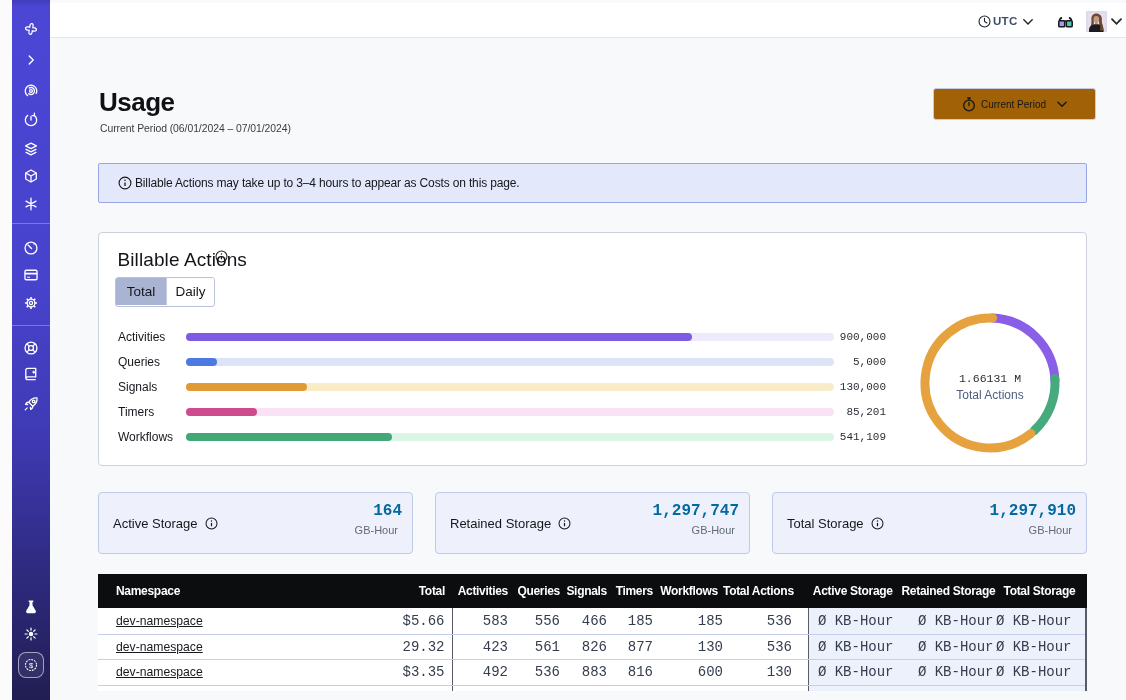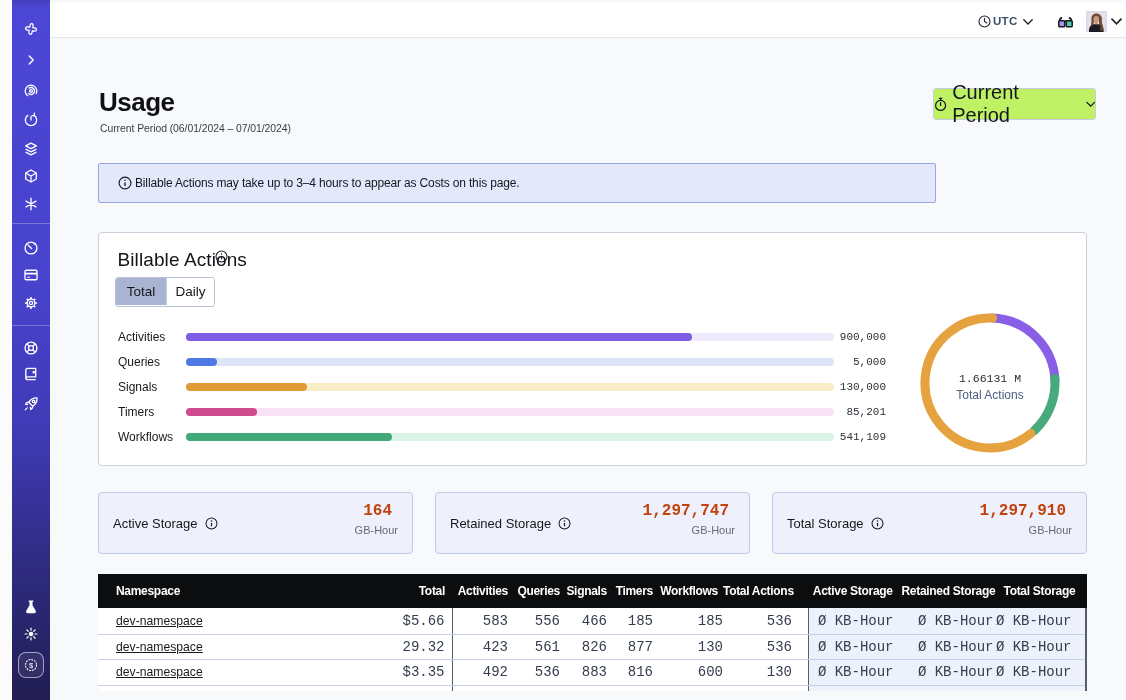--- a/index.html
+++ b/index.html
@@ -14,28 +14,28 @@
 
   
   #topbar { position:absolute; left:49.5px; top:3px; right:0; height:35px; background:#fff;
     border-bottom:1px solid #e4e5ec; }
   .abs { position:absolute; }
 
   
   #h1 { position:absolute; left:99px; top:87px; font-size:26px; font-weight:bold; color:#0f1114; letter-spacing:-0.5px;}
   #subtitle { position:absolute; left:100px; top:123px; font-size:10.4px; color:#3a3d44; letter-spacing:-0.05px; }
 
-  #period-btn { position:absolute; left:933px; top:88px; width:163px; height:32px; background:#bef264;
+  #period-btn { position:absolute; left:933px; top:88px; width:163px; height:32px; background:#a16207;
     border:1px solid #c6cde0; border-radius:3px; display:flex; align-items:center; justify-content:center;
-    font-size:20px; font-weight:500; color:#15171c; }
+    font-size:10px; font-weight:500; color:#15171c; }
   #period-btn svg:first-child { margin-right:5px; }
   #period-btn svg:last-child { margin-left:11px; }
 
   
-  #alert { position:absolute; left:98px; top:163px; width:838px; height:40px; background:#e4e8fb;
+  #alert { position:absolute; left:98px; top:163px; width:989px; height:40px; background:#e4e8fb;
     border:1px solid #9aa5e5; border-radius:2px; display:flex; align-items:center; padding-left:19px; gap:3px;
     font-size:12px; letter-spacing:-0.15px; color:#16161d; }
 
   
   #billable { position:absolute; left:98px; top:232px; width:989px; height:234px; background:#fff;
     border:1px solid #cdd1de; border-radius:4px; }
   #billable .title { position:absolute; left:18.5px; top:16px; font-size:19px; font-weight:500; color:#121418; letter-spacing:0.1px; }
   #tabs { position:absolute; left:16px; top:44px; height:30px; display:flex; border-radius:3px; overflow:hidden;
     border:1px solid #b9c2d6; }
   #tabs .tab { height:27px; display:flex; align-items:center; justify-content:center; font-size:13.5px; font-weight:400; color:#14161a; }
@@ -45,21 +45,21 @@
   .barrow { position:absolute; left:19px; width:768px; height:16px; }
   .barrow .lbl { position:absolute; left:0; top:1px; font-size:12px; color:#16181d; }
   .barrow .track { position:absolute; left:67.5px; top:4px; width:648.5px; height:8px; border-radius:4px; }
   .barrow .fill { position:absolute; left:0; top:0; height:8px; border-radius:4px; }
   .barrow .val { position:absolute; right:0; top:2px; font-family:"Liberation Mono", monospace; font-size:11px; color:#2c2f36; }
 
   
   .scard { position:absolute; top:492px; height:62px; width:315px; background:#eef1fb; border:1px solid #bfc9ea;
     border-radius:4px; }
   .scard .name { position:absolute; left:14px; top:23px; font-size:13px; font-weight:500; color:#15171c; display:flex; gap:7px; align-items:center;}
-  .scard .num { position:absolute; right:20px; top:9px; font-family:"Liberation Mono", monospace; font-size:16px; font-weight:700; color:#c2410c; }
+  .scard .num { position:absolute; right:10px; top:9px; font-family:"Liberation Mono", monospace; font-size:16px; font-weight:700; color:#0369a1; }
   .scard .unit { position:absolute; right:14px; top:31px; font-size:11px; color:#636a78; }
 
   
   #tablewrap { position:absolute; left:98px; top:574px; width:989px; height:117px; overflow:hidden; background:#fff; }
   table { border-collapse:collapse; width:989px; table-layout:fixed; }
   thead th { background:#0c0d0f; color:#fff; font-size:12px; font-weight:bold; height:34px; padding:0; white-space:nowrap; overflow:visible; letter-spacing:-0.3px; }
   tbody td { height:25px; padding:0; font-size:12px; border-bottom:1px solid #c5cfec; white-space:nowrap; }
   tbody tr td.c-ns a { color:#17191d; font-size:12.2px; text-decoration:underline; }
   .num-cell { font-family:"Liberation Mono", monospace; text-align:right; color:#343c4e; font-size:14px; }
   .blue-bg { background:#edf1fc; }

